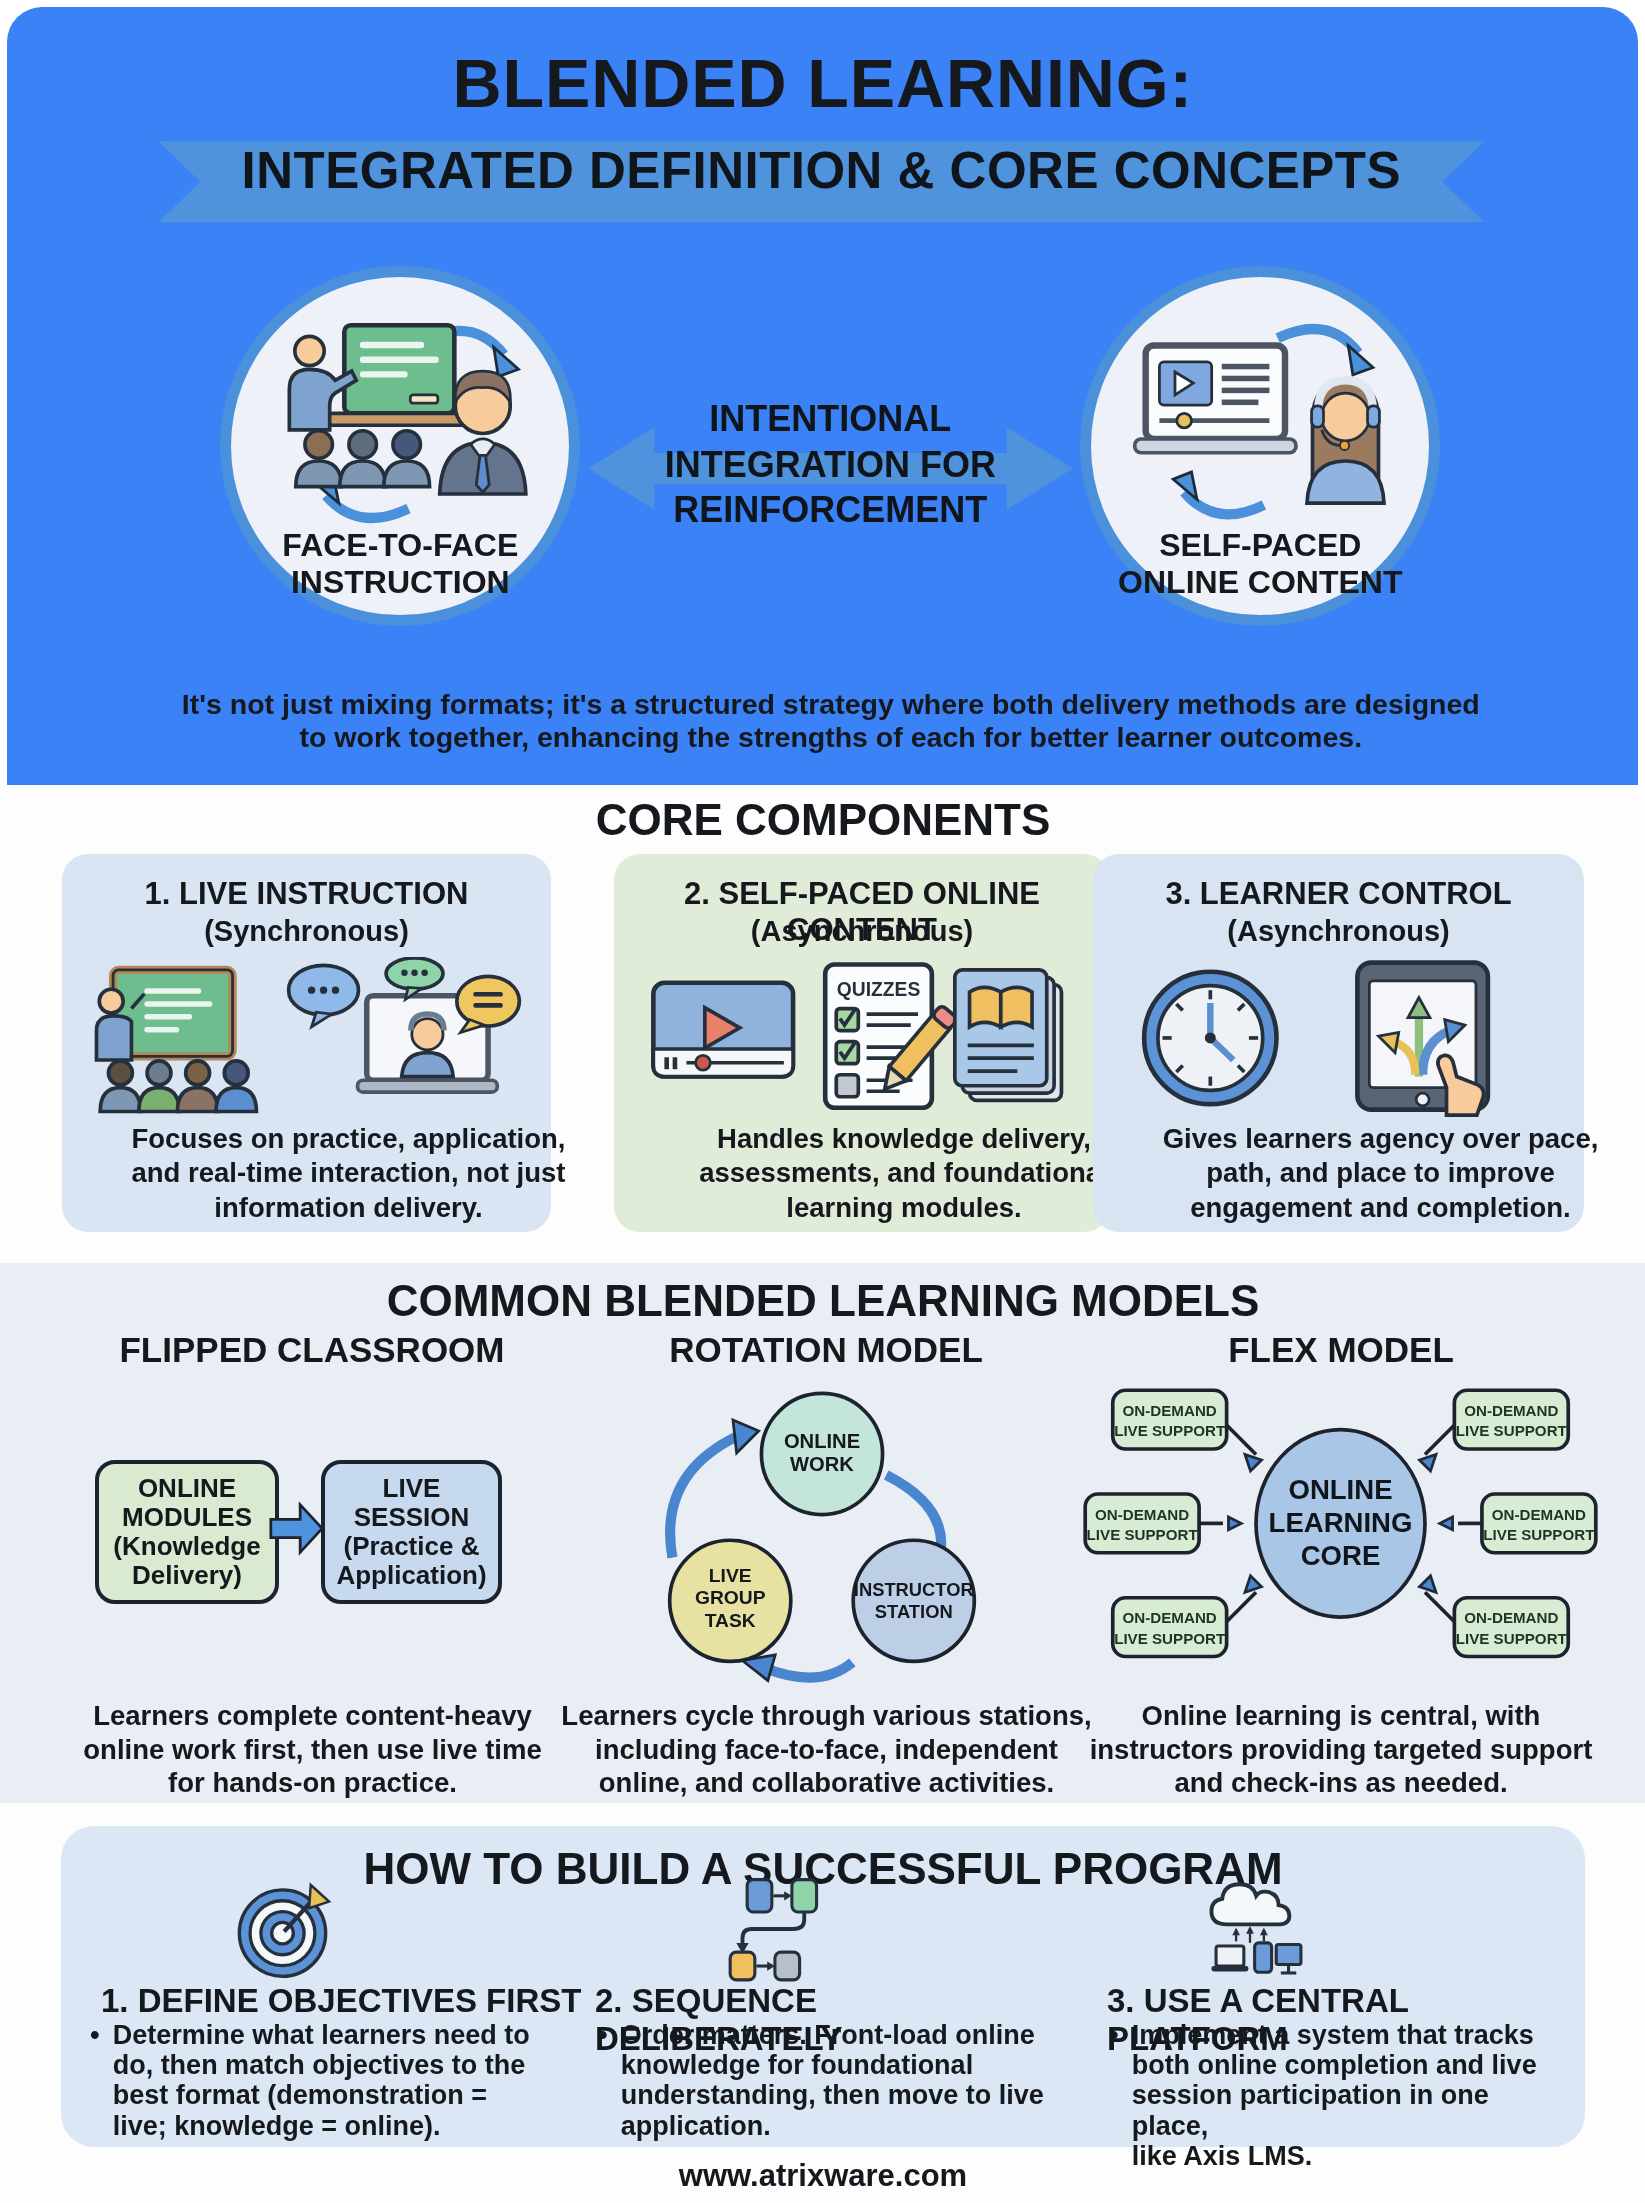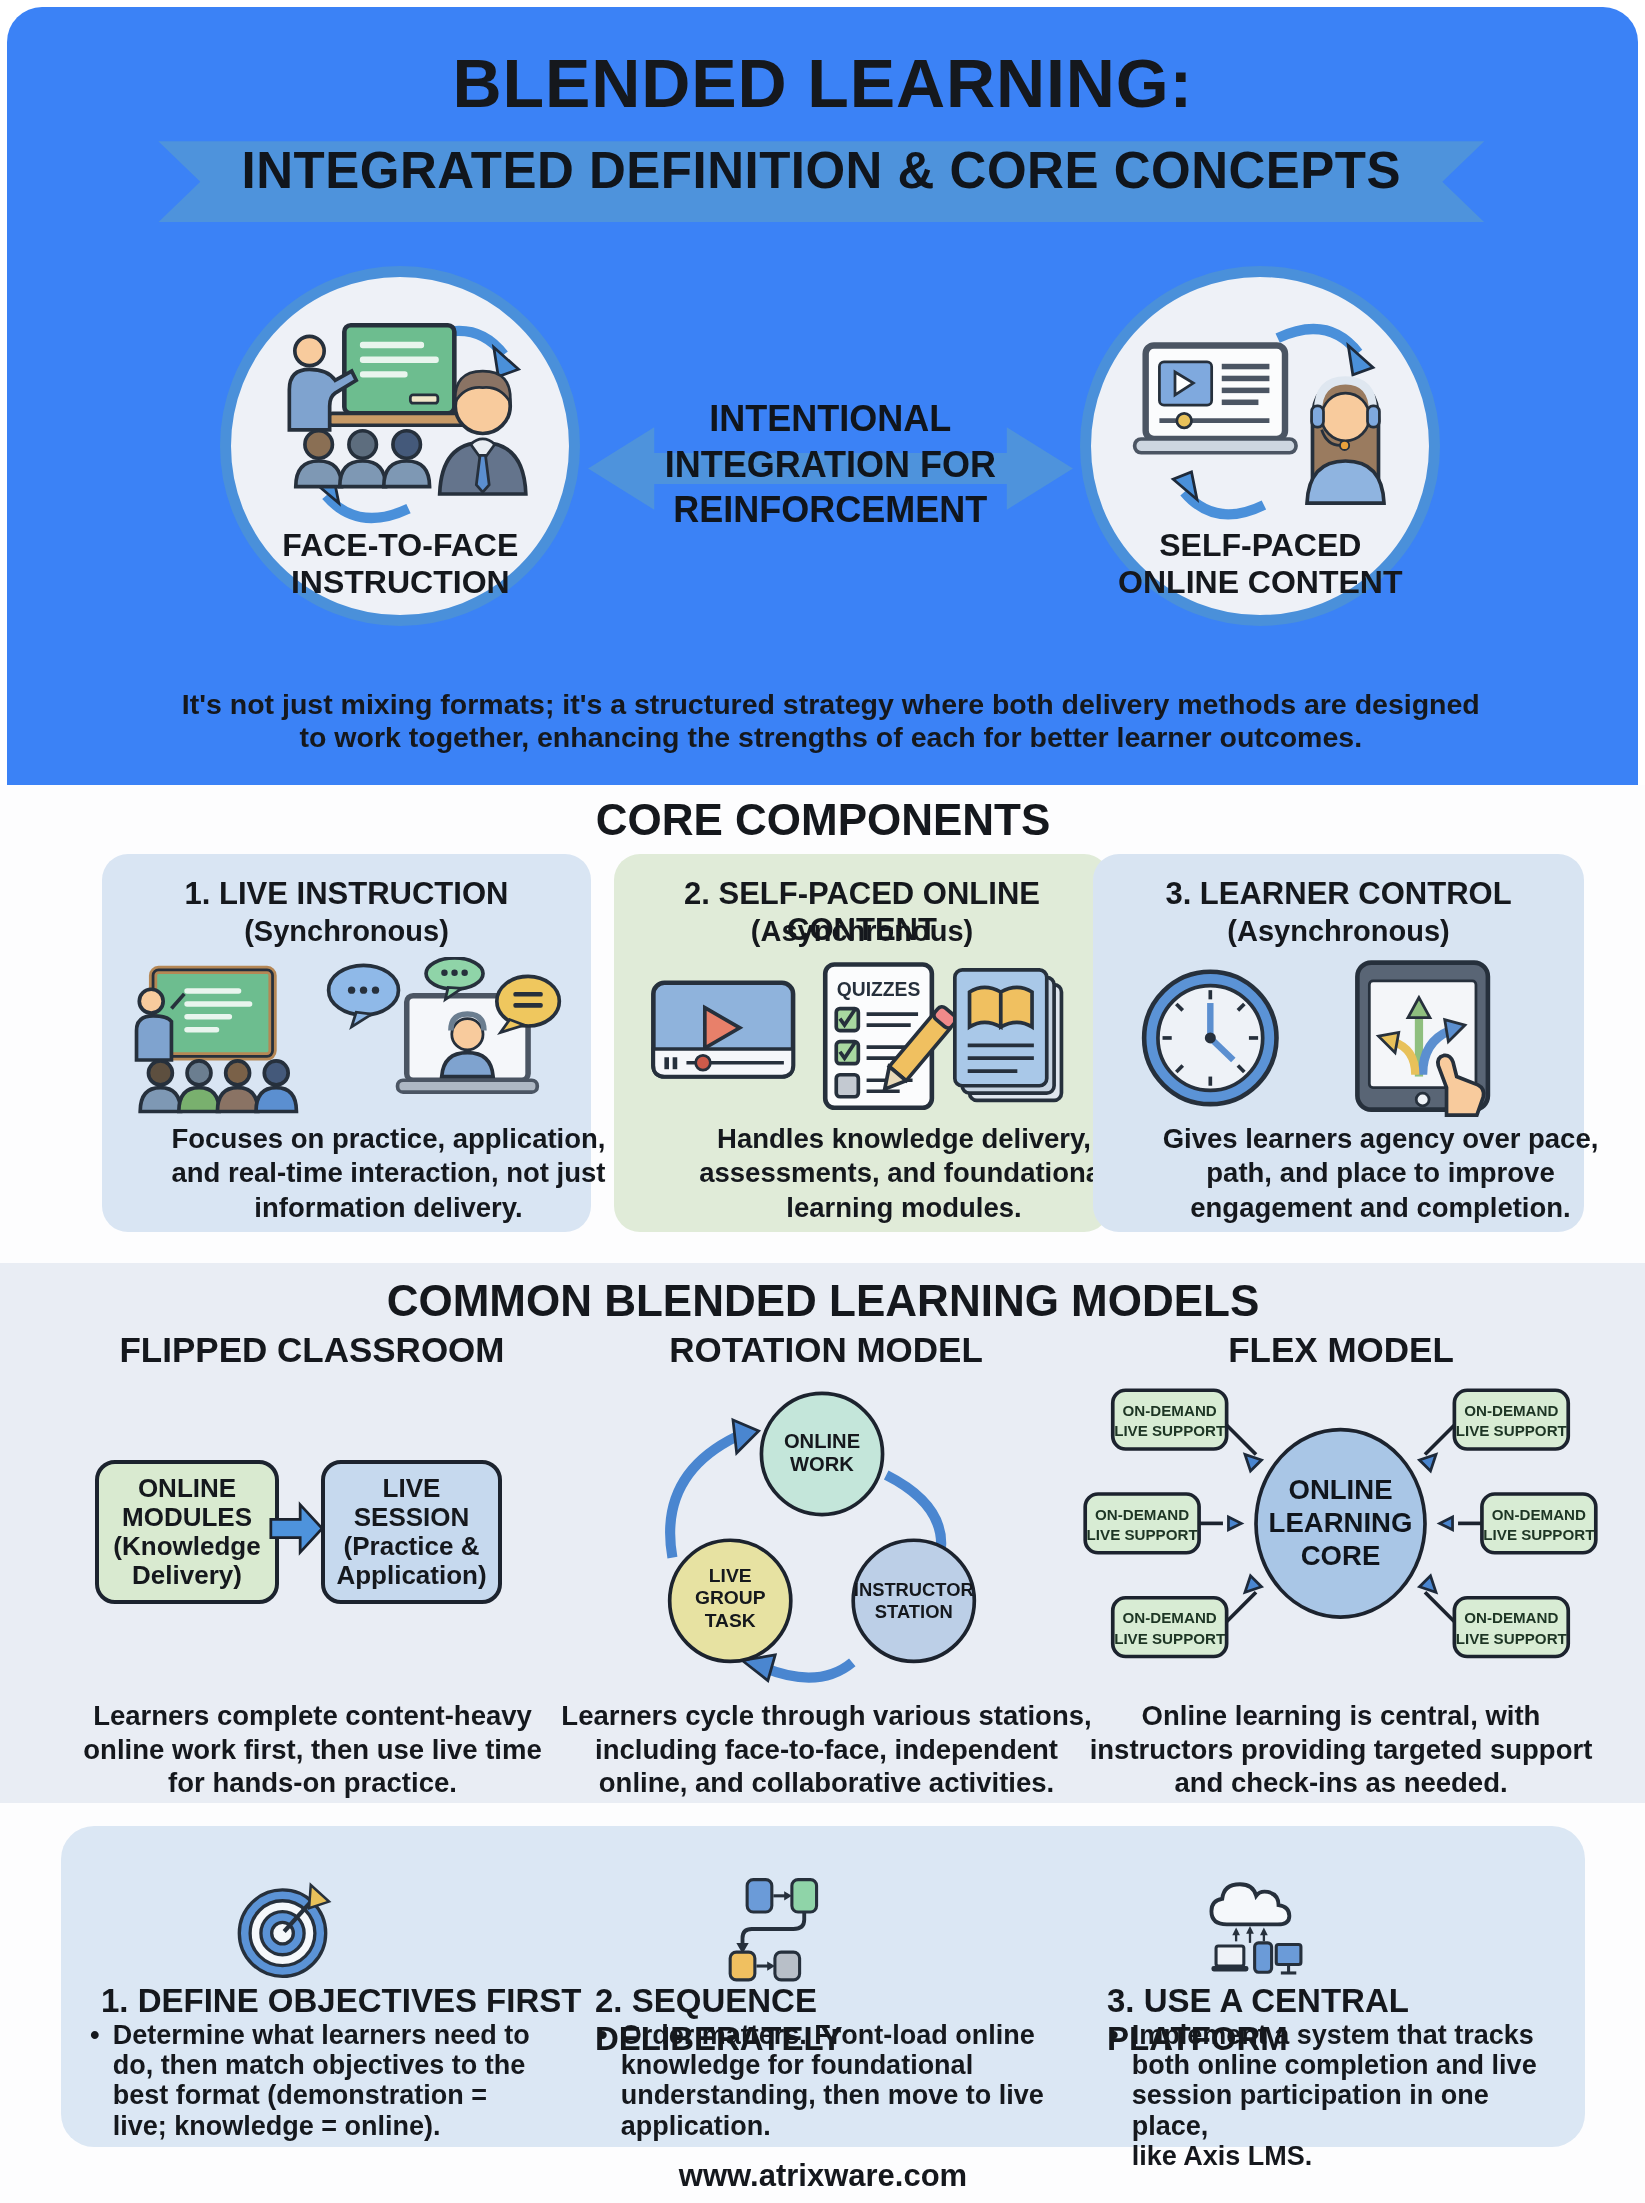--- a/index.html
+++ b/index.html
@@ -33,21 +33,21 @@
   .circle-right { left:1073px; }
   .circle-label { width:338px; top:250px; font-size:32px; font-weight:800; line-height:1.15; }
   .circle-icon  { left:40px; top:37px; width:275px; height:216px; }
   .hero-arrow-svg { left:579px; top:411px; width:489px; height:101px; }
   .hero-arrow-label { left:551px; top:389px; width:544px; font-size:36px; font-weight:800; line-height:1.26; color:#10151c; }
   .hero-desc { left:107px; top:681px; width:1433px; font-size:28.5px; font-weight:600; line-height:1.16; }
 
   
   .core-heading { left:0; top:795px; width:1646px; font-size:44px; font-weight:800; }
   .card { top:854px; height:378px; border-radius:26px; }
-  .card-1 { left:62px;  width:489px; background:#d9e5f3;margin-left:40px; }
+  .card-1 { left:62px;  width:489px; background:#d9e5f3; }
   .card-2 { left:574px; width:496px; background:#e0ebd8;margin-left:40px; }
   .card-3 { left:1093px; width:491px; background:#d8e4f2; }
   .card-title    { left:0; top:22px;  width:100%; font-size:31px; font-weight:800; }
   .card-subtitle { left:0; top:61px;  width:100%; font-size:29px; font-weight:600; }
   .card-icons    { left:50%; top:103px; transform:translateX(-50%); width:432px; height:161px; }
   .card-desc     { left:0; top:268px; width:100%; font-size:27.5px; font-weight:700; line-height:1.25;padding-left:42px; }
 
   
   .models-heading { left:0; top:1276px; width:1646px; font-size:44px; font-weight:800; }
   .model-sub { top:1330px; font-size:35px; font-weight:800; }
@@ -374,20 +374,21 @@
 for hands-on practice.</div>
   <div class="abs model-desc desc-rotation center pre">Learners cycle through various stations,
 including face-to-face, independent
 online, and collaborative activities.</div>
   <div class="abs model-desc desc-flex center pre">Online learning is central, with
 instructors providing targeted support
 and check-ins as needed.</div>
 
   <div class="abs section-build"></div>
   <div class="abs build-card"></div>
+  <div class="abs build-heading center">HOW TO BUILD A SUCCESSFUL PROGRAM</div>
 
   <svg class="abs build-icon icon-target" viewBox="0 0 130 130">
     <circle cx="62" cy="70" r="52" fill="#5b93d6" stroke="#26303c" stroke-width="4"></circle>
     <circle cx="62" cy="70" r="39" fill="#f5f8fb" stroke="#26303c" stroke-width="4"></circle>
     <circle cx="62" cy="70" r="26" fill="#5b93d6" stroke="#26303c" stroke-width="4"></circle>
     <circle cx="62" cy="70" r="13" fill="#f5f8fb" stroke="#26303c" stroke-width="4"></circle>
     <line x1="100" y1="28" x2="64" y2="68" stroke="#26303c" stroke-width="5"></line>
     <polygon points="96,12 118,32 94,40" fill="#e8c15a" stroke="#26303c" stroke-width="3"></polygon>
   </svg>
 

